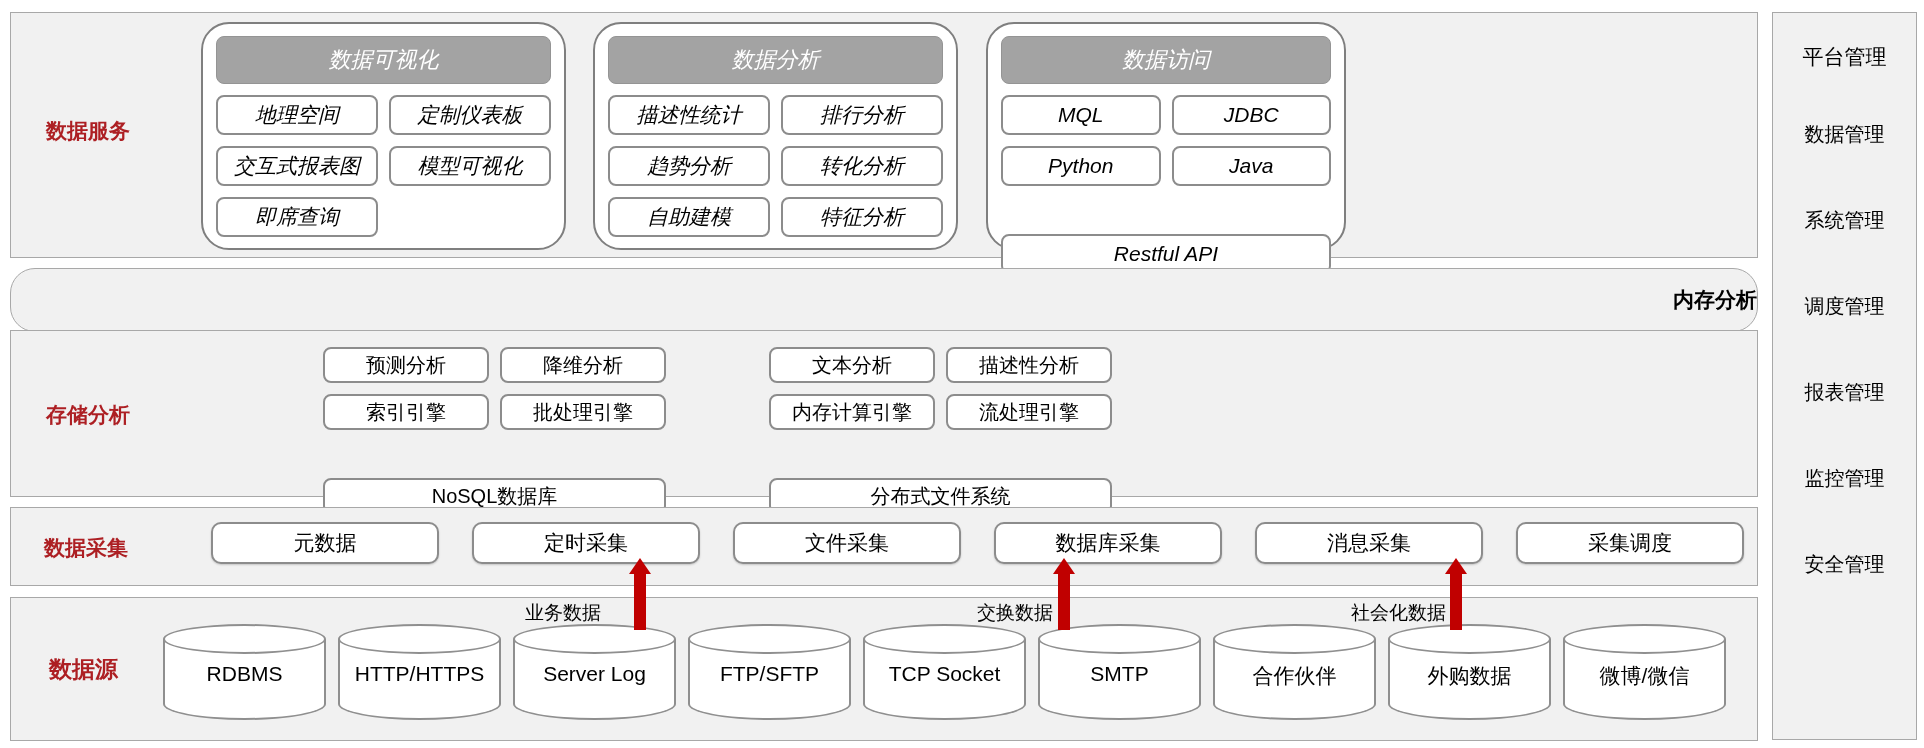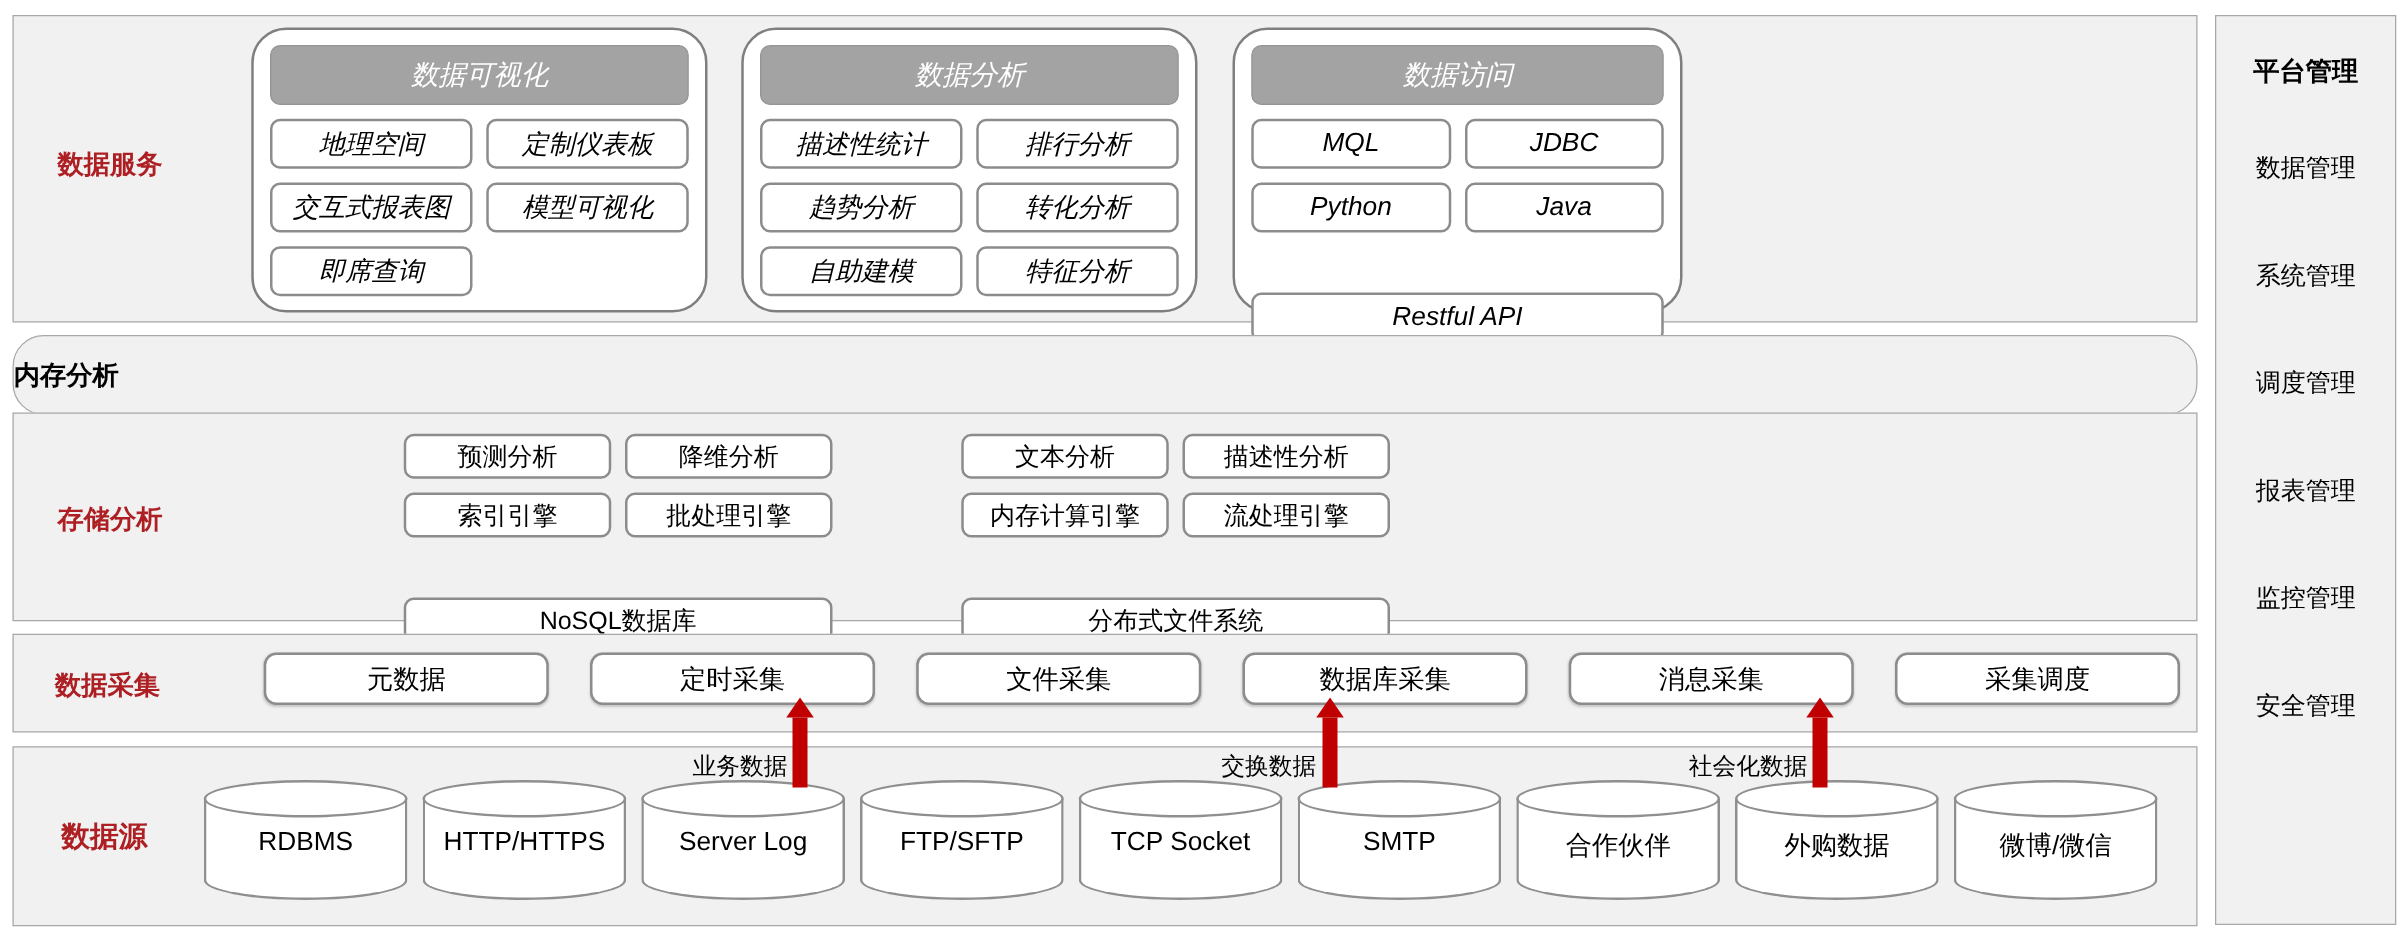--- a/index.html
+++ b/index.html
@@ -1,21 +1,21 @@
 <!DOCTYPE html>
 <html><head>
 <meta charset="utf-8">
 <style>
   html,body{margin:0;padding:0;background:#ffffff;}
   body{width:1924px;height:748px;position:relative;overflow:hidden;
        font-family:"Liberation Sans","DejaVu Sans",sans-serif;color:#000;}
   .section{position:absolute;left:10px;width:1748px;background:#f1f1f1;
            border:1px solid #a8a8a8;box-sizing:border-box;}
   #sec-services{top:12px;height:246px;}
-  #sec-memory{top:268px;height:64px;display:flex;align-items:center;justify-content:flex-start;border-radius:25px;}
+  #sec-memory{top:268px;height:64px;display:flex;align-items:center;justify-content:flex-end;border-radius:25px;}
   #sec-storage{top:330px;height:167px;}
   #sec-collect{top:507px;height:79px;}
   #sec-sources{top:597px;height:144px;}
   .row-label{position:absolute;color:#ad1f23;font-weight:bold;font-size:21px;white-space:nowrap;}
   .memory-title{font-weight:bold;font-size:21px;color:#000;}
 
   
   .group{position:absolute;top:9px;height:228px;background:#fff;border:2px solid #7f7f7f;
          border-radius:28px;padding:12px 13px;box-sizing:border-box;font-style:italic;}
   #grp-viz{left:190px;width:365px;}
@@ -54,29 +54,29 @@
 
   
   .up-arrow{position:absolute;width:12px;background:#c00000;top:574px;height:56px;z-index:5;}
   .up-arrow::before{content:"";position:absolute;top:-16px;left:-5px;width:0;height:0;
                     border-left:11px solid transparent;border-right:11px solid transparent;
                     border-bottom:16px solid #c00000;}
   #arrow-1{left:634px;}
   #arrow-2{left:1058px;}
   #arrow-3{left:1450px;}
   .arrow-label{position:absolute;top:600px;font-size:19px;color:#000;text-align:right;z-index:5;}
-  #arrow-label-1{left:485px;width:145px;}
+  #arrow-label-1{left:456px;width:145px;}
   #arrow-label-2{left:908px;width:145px;}
   #arrow-label-3{left:1278px;width:168px;}
 
   
   .right-panel{position:absolute;left:1772px;top:12px;width:145px;height:728px;
                background:#f1f1f1;border:1px solid #a8a8a8;box-sizing:border-box;
                display:flex;flex-direction:column;align-items:center;padding-top:30px;}
-  .right-panel .panel-title{font-weight:bold;font-size:21px;margin-bottom:50px;}
+  .right-panel .panel-title{font-weight:normal;font-size:21px;margin-bottom:50px;}
   .right-panel .panel-item{font-size:20px;margin-bottom:59px;}
 </style>
 </head>
 <body>
 
 <div class="section" id="sec-services">
   <div class="row-label" style="left:35px;top:104px;">数据服务</div>
 
   <div class="group" id="grp-viz">
     <div class="group-header">数据可视化</div>

